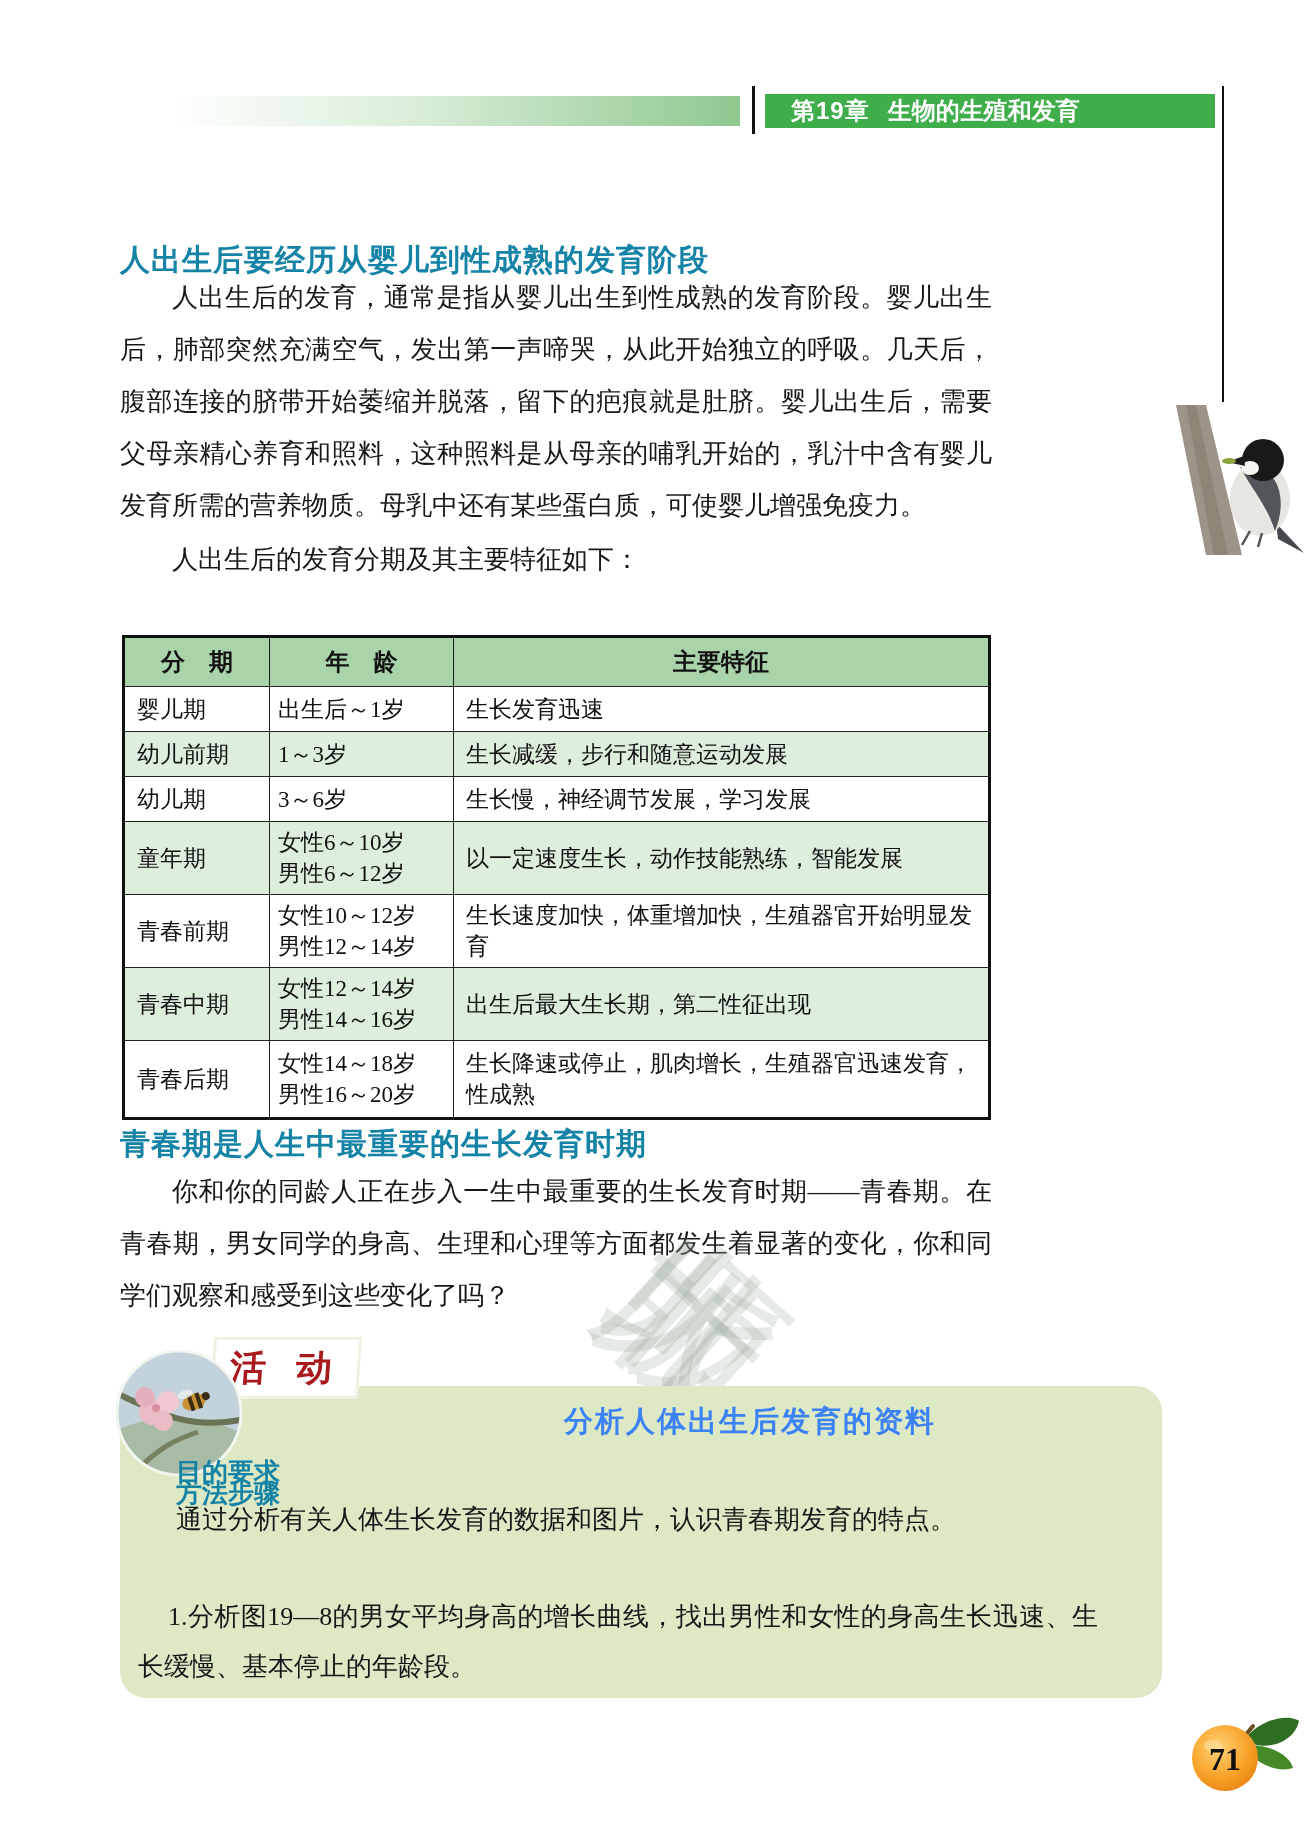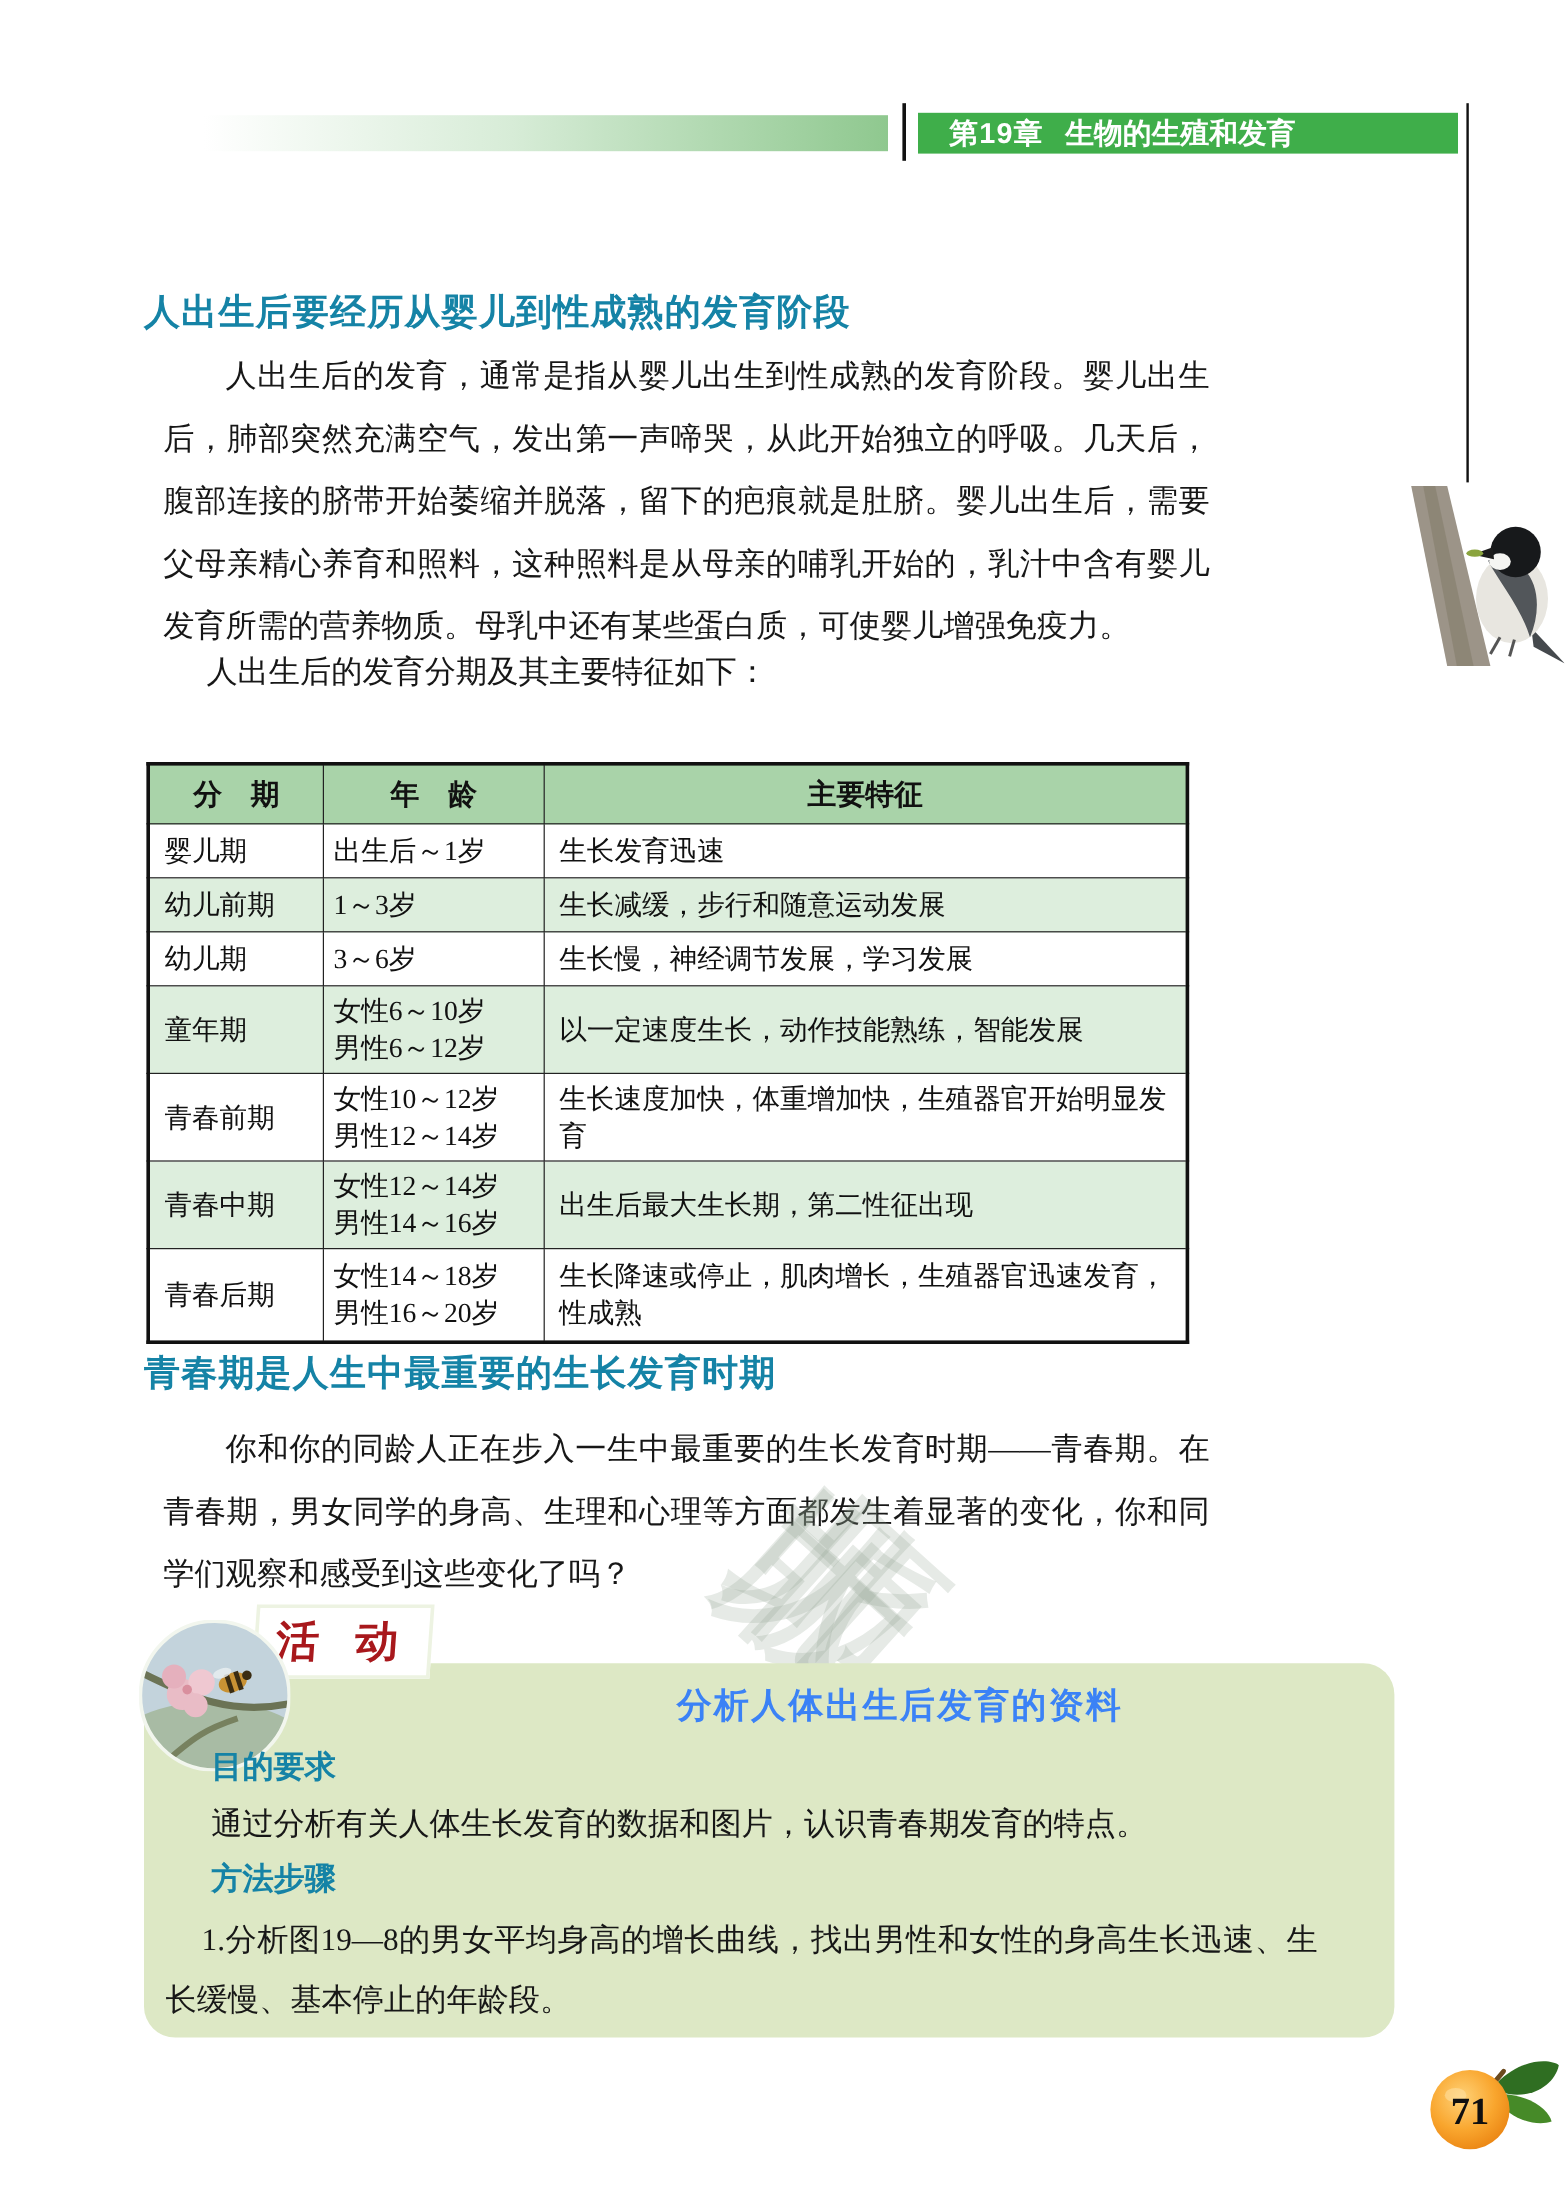--- a/index.html
+++ b/index.html
@@ -13,21 +13,21 @@
   .hdr-bar{position:absolute;left:765px;top:94px;width:450px;height:34px;background:#3fae4a;
     display:flex;align-items:center;padding-left:26px;box-sizing:border-box;
     font-family:"Liberation Sans","DejaVu Sans",sans-serif;font-weight:bold;font-size:24px;color:#ffffff;}
   .hdr-bar .ch-no{margin-right:18px;letter-spacing:1px;}
   .right-rule{position:absolute;left:1222px;top:86px;width:2px;height:316px;background:#111;}
 
   
   .sec-heading{position:absolute;left:120px;font-family:"Liberation Sans","DejaVu Sans",sans-serif;
     font-weight:bold;font-size:30px;color:#1583a6;letter-spacing:1px;white-space:nowrap;}
   .body-par{position:absolute;left:120px;width:872px;font-size:26px;line-height:52px;
-    text-align:justify;text-indent:2em;margin:16px;}
+    text-align:justify;text-indent:2em;margin:0;}
   .lead-par{position:absolute;left:120px;width:872px;font-size:26px;text-indent:2em;margin:0;}
 
   
   .dev-table{position:absolute;left:122px;top:593px;width:866px;border-collapse:collapse;
     table-layout:fixed;font-size:23px;color:#111;}
   .dev-table th,.dev-table td{border:1.5px solid #222;vertical-align:middle;padding:2px 8px;}
   .dev-table{border:3px solid #111;margin-top:42px;}
   .dev-table thead th{background:#a9d3a9;font-weight:bold;text-align:center;height:44px;font-size:24px;}
   .dev-table tbody tr:nth-child(even) td{background:#ddeedd;}
   .dev-table td.c-period{padding-left:12px;}
@@ -180,21 +180,21 @@
         <circle cx="91" cy="50" r="4" fill="#3a2c12"></circle>
         <ellipse cx="72" cy="42" rx="8" ry="4" fill="#e8edf0" opacity="0.85"></ellipse>
       </g>
     </g>
     <circle cx="63" cy="63" r="62" fill="none" stroke="#f2f6ee" stroke-width="3"></circle>
   </svg>
 
   <div class="activity-title">分析人体出生后发育的资料</div>
   <div class="act-subhead" style="top:1455px;">目的要求</div>
   <p class="act-text" style="top:1496px;">通过分析有关人体生长发育的数据和图片，认识青春期发育的特点。</p>
-  <div class="act-subhead" style="top:1548px;">方法步骤</div>
+  <div class="act-subhead" style="top:1476px;">方法步骤</div>
   <p class="act-step">1.分析图19—8的男女平均身高的增长曲线，找出男性和女性的身高生长迅速、生长缓慢、基本停止的年龄段。</p>
 
   <svg class="orange" width="120" height="88" viewBox="0 0 120 88">
     <defs>
       <radialGradient id="og" cx="40%" cy="35%" r="75%">
         <stop offset="0%" stop-color="#ffd278"></stop>
         <stop offset="55%" stop-color="#f9a62e"></stop>
         <stop offset="100%" stop-color="#e87f0e"></stop>
       </radialGradient>
     </defs>

